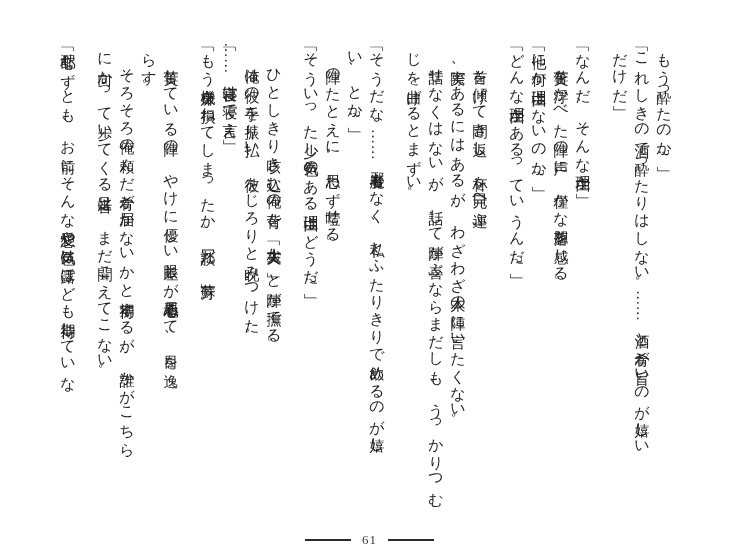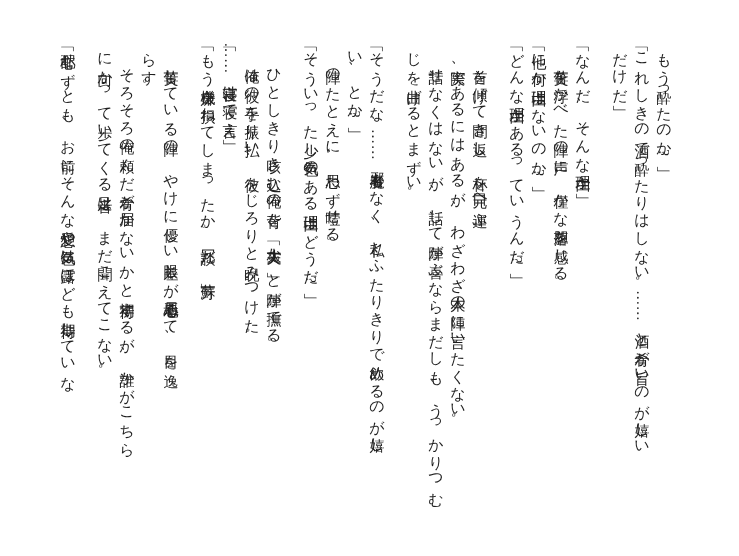--- a/index.html
+++ b/index.html
@@ -102,14 +102,19 @@
         <p class="line indent">苦笑している陣の、やけに優しい眼差しが居心地悪くて、目を逸</p>
         <p class="line">らす。</p>
         <p class="line indent">そろそろ俺の頼んだ肴が届かないかと期待するが、誰かがこちら</p>
         <p class="line">に向かって歩いてくる足音は、まだ聞こえてこない。</p>
       </div>
       <div class="block">
         <p class="line">「心配せずとも、お前にそんな愛想や色気は露ほども期待していな</p>
       </div>
     </div>
 
+  <div class="footer">
+    <div class="footer-rule"></div>
+    <span class="page-number">61</span>
+    <div class="footer-rule"></div>
+  </div>
 
 </div>
 
 </body></html>

